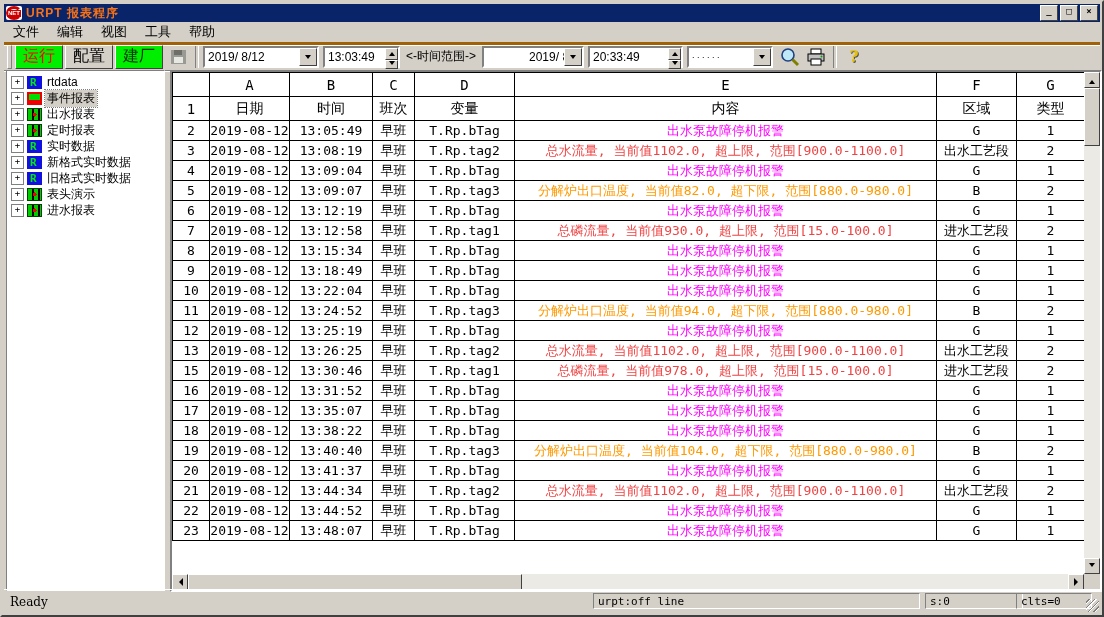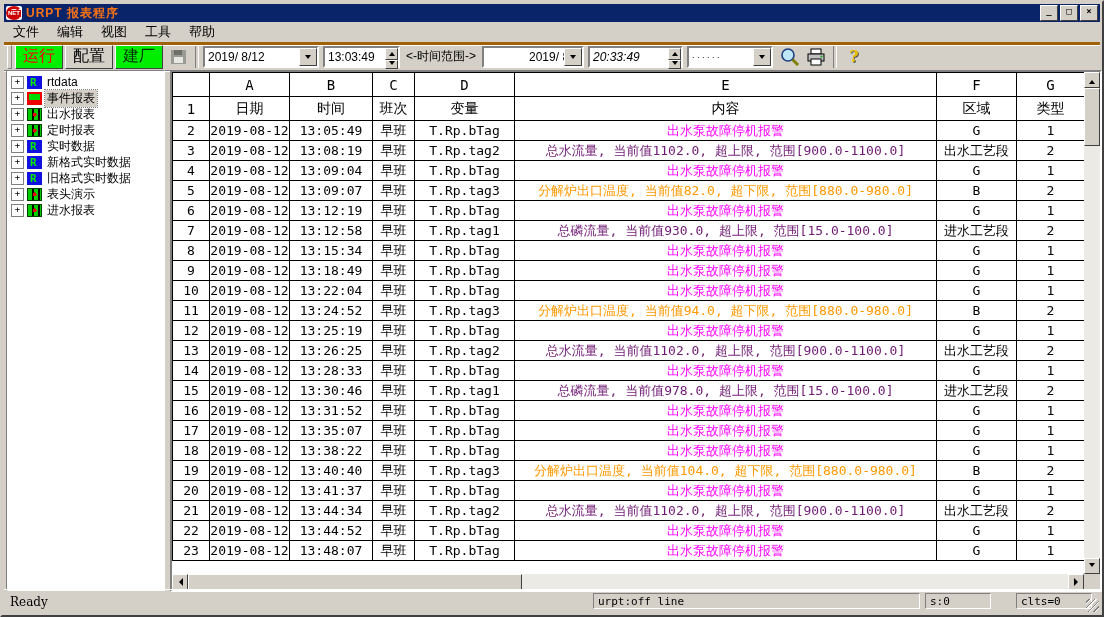--- a/index.html
+++ b/index.html
@@ -69,38 +69,38 @@
   .tree-item.selected .tree-label{background:#D4D0C8;outline:1px dotted #808080;}
   
   .gridbox{position:absolute;left:168px;top:68px;width:932px;height:522px;
     border:2px solid;border-color:#808080 #fff #fff #808080;box-sizing:border-box;background:#fff;}
   .gridclip{position:absolute;left:0;top:0;width:912px;height:502px;overflow:hidden;}
   table.grid{border-collapse:collapse;table-layout:fixed;width:912px;
     font-family:"DejaVu Sans Mono","DejaVu Sans",sans-serif;font-size:13px;}
   table.grid td{border:1px solid #000;text-align:center;padding:0;overflow:hidden;white-space:nowrap;height:19px;}
   tr.letters td, tr.hdr td{height:23px;font-size:14px;}
   td.c-magenta{color:#FF00FF;}
-  td.c-red{color:#701a75;}
+  td.c-red{color:#ef4444;}
   td.c-orange{color:#FF9900;}
   
   .vscroll{position:absolute;right:0;top:0;width:16px;height:502px;background:#ECEAE4;}
   .hscroll{position:absolute;left:0;bottom:0;width:912px;height:16px;background:#ECEAE4;}
   .corner{position:absolute;right:0;bottom:0;width:16px;height:16px;background:#D4D0C8;}
   .sbtn{position:absolute;background:#D4D0C8;border:1px solid;border-color:#fff #404040 #404040 #fff;
     display:flex;align-items:center;justify-content:center;box-sizing:border-box;}
   .thumb{position:absolute;background:#D4D0C8;border:1px solid;border-color:#fff #404040 #404040 #fff;box-sizing:border-box;}
   .tri-l{width:0;height:0;border:4px solid transparent;border-right:4px solid #000;margin-left:-3px;}
   .tri-r{width:0;height:0;border:4px solid transparent;border-left:4px solid #000;margin-right:-3px;}
   
   .statusbar{position:absolute;left:2px;right:2px;bottom:2px;height:23px;border-top:1px solid #fff;font-size:12px;}
   .sb-ready{position:absolute;left:6px;top:5px;font-family:"DejaVu Serif",serif;}
   .sb-panel{position:absolute;top:3px;height:16px;border:1px solid;border-color:#808080 #fff #fff #808080;
     padding:1px 4px 0 4px;font-family:"DejaVu Sans Mono",monospace;font-size:11px;box-sizing:border-box;}
   .sb-urpt{left:589px;width:327px;}
-  .sb-s{left:921px;width:66px;}
+  .sb-s{left:921px;width:98px;}
   .sb-clts{left:1012px;width:76px;}
   .sb-grip{position:absolute;right:1px;bottom:1px;width:13px;height:13px;
     background:repeating-linear-gradient(135deg,transparent 0 2px,#808080 2px 3px,#fff 3px 4px);}
 </style>
 </head>
 <body>
 
 <div class="titlebar">
   <span class="app-logo">
     <span class="c"></span>
@@ -148,21 +148,21 @@
         </span>
     </span>
   </span>
   <span class="range-label">&lt;-时间范围-&gt;</span>
   <span class="combo" style="width:102px;padding-left:42px;">
     <span class="ctext">2019/ 8/13</span>
     <span class="dropbtn">
         <span class="tri-d"></span>
       </span>
   </span>
-  <span class="combo" style="width:95px;font-style:italic;">
+  <span class="combo" style="width:95px;">
     <span class="ctext">20:33:49</span>
     <span class="spinners">
       <span class="spinbtn">
           <span class="tri-u"></span>
         </span>
       <span class="spinbtn">
           <span class="tri-d" style="margin-top:0;"></span>
         </span>
     </span>
   </span>
@@ -388,30 +388,20 @@
             <td>13</td>
             <td>2019-08-12</td>
             <td>13:26:25</td>
             <td>早班</td>
             <td>T.Rp.tag2</td>
             <td class="c-red">总水流量, 当前值1102.0, 超上限, 范围[900.0-1100.0]</td>
             <td>出水工艺段</td>
             <td>2</td>
           </tr>
           <tr>
-            <td>14</td>
-            <td>2019-08-12</td>
-            <td>13:28:33</td>
-            <td>早班</td>
-            <td>T.Rp.bTag</td>
-            <td class="c-magenta">出水泵故障停机报警</td>
-            <td>G</td>
-            <td>1</td>
-          </tr>
-          <tr>
             <td>15</td>
             <td>2019-08-12</td>
             <td>13:30:46</td>
             <td>早班</td>
             <td>T.Rp.tag1</td>
             <td class="c-red">总磷流量, 当前值978.0, 超上限, 范围[15.0-100.0]</td>
             <td>进水工艺段</td>
             <td>2</td>
           </tr>
           <tr>

